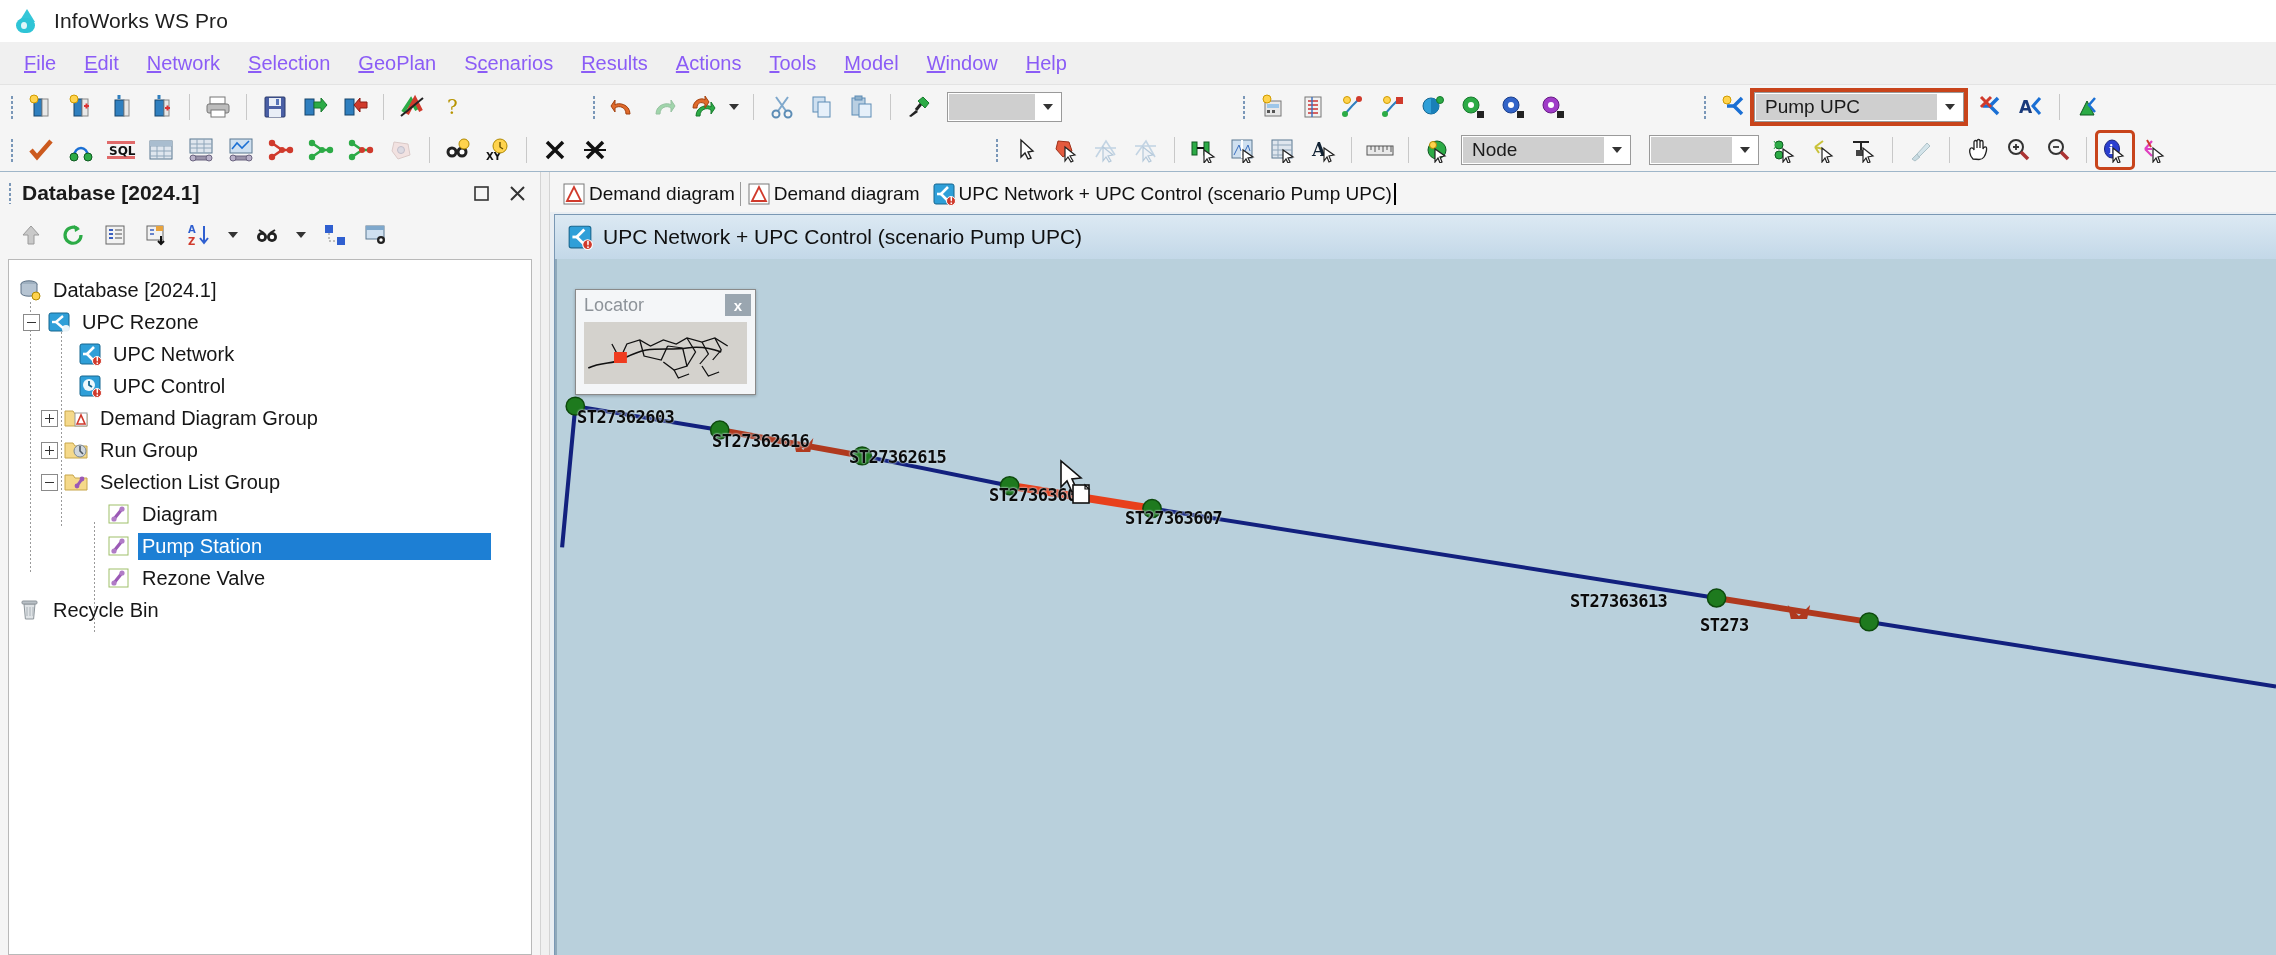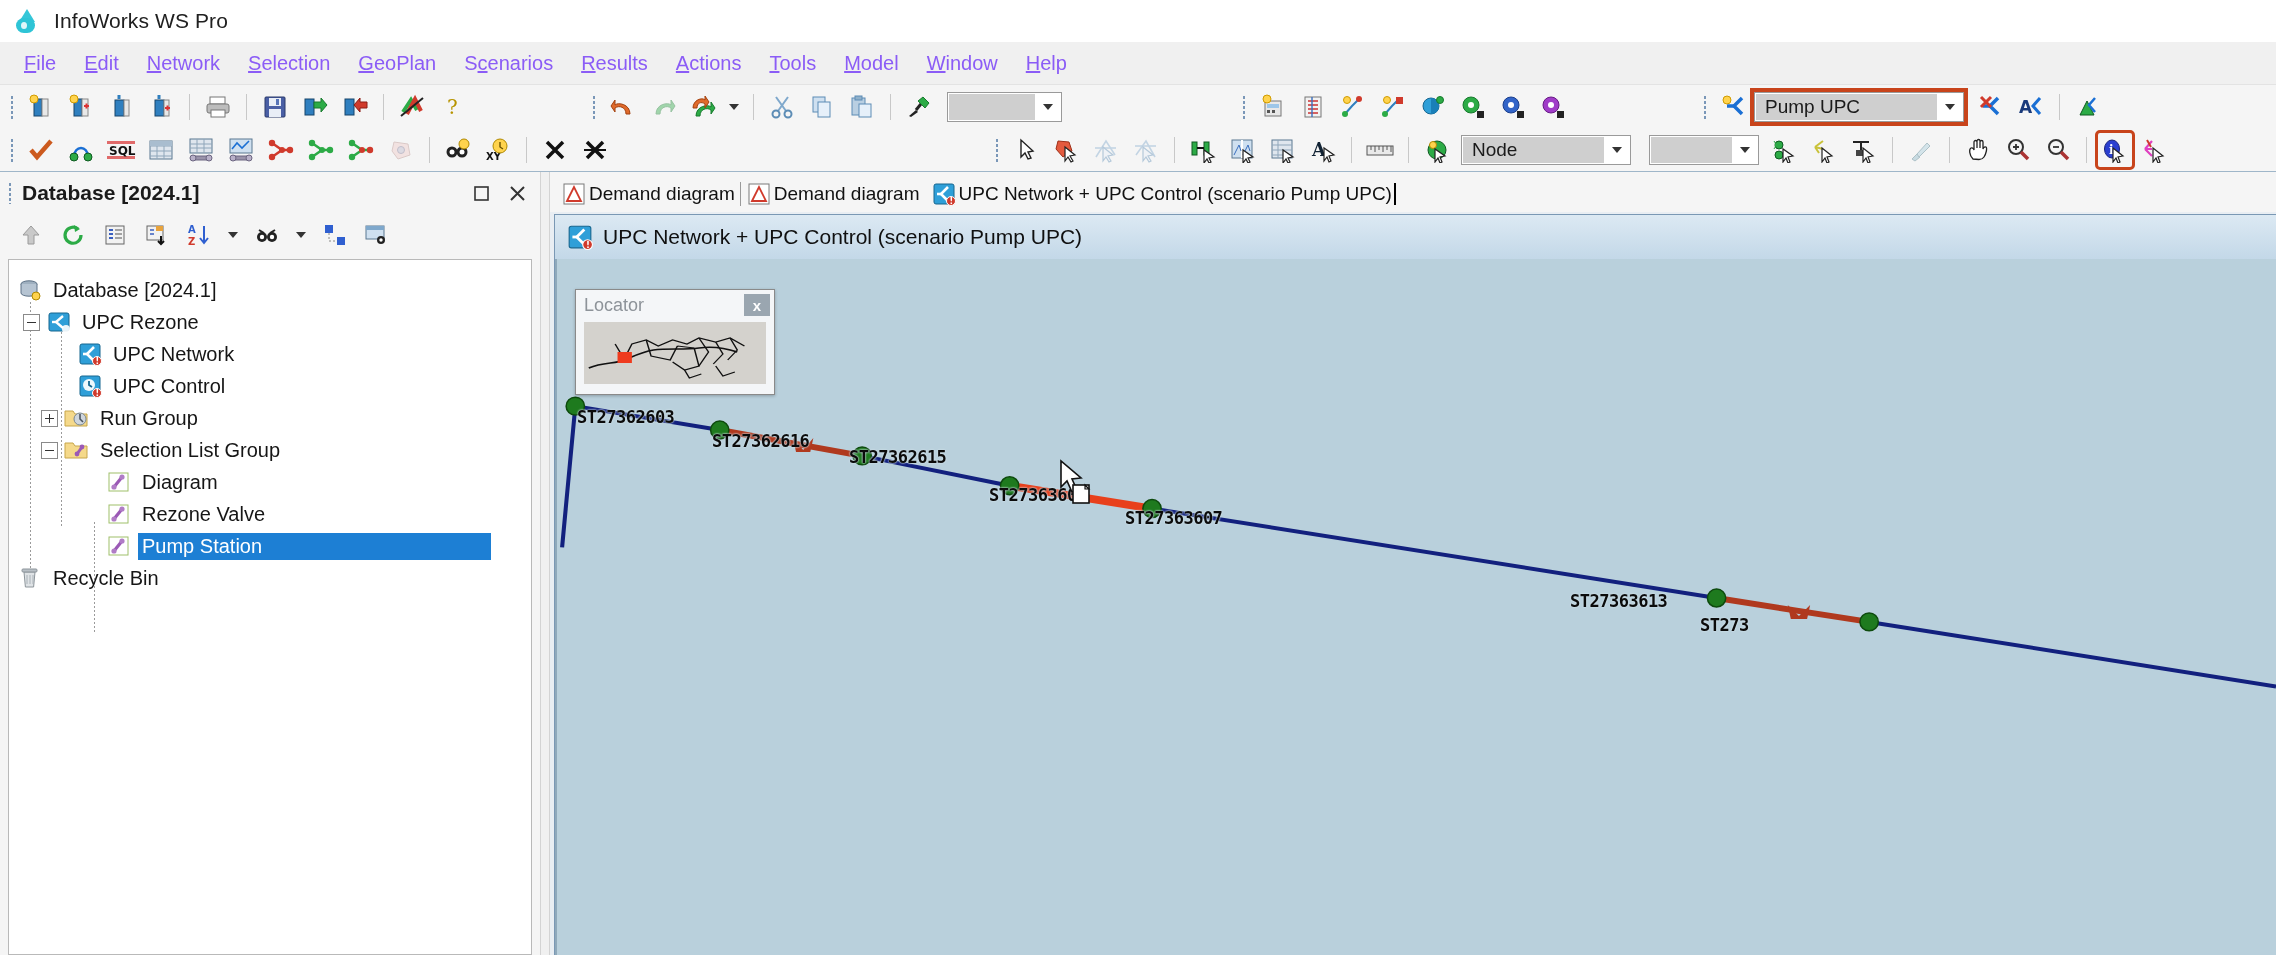--- a/index.html
+++ b/index.html
@@ -163,21 +163,21 @@
   .docwin-title .t{font-size:21px;color:#101010;}
 
   .canvas{
     flex:1;background:#b9d0dc;position:relative;overflow:hidden;
     border-left:2px solid #8fa9bb;
   }
   .canvas-inner{position:absolute;inset:0;}
 
   
   .locator{
-    position:absolute;left:18px;top:30px;width:200px;height:106px;
+    position:absolute;left:18px;top:30px;width:181px;height:106px;
     background:#f4f6f8;border:1px solid #8a8a8a;box-sizing:border-box;
     box-shadow:0 1px 3px rgba(0,0,0,.25);
   }
   .locator .lhead{height:30px;display:flex;align-items:center;padding:0 4px 0 8px;box-sizing:border-box;}
   .locator .ltitle{font-size:18px;color:#8d9399;flex:1;}
   .locator .lclose{
     width:26px;height:22px;background:#9aa6b0;color:#fff;font-size:15px;font-weight:bold;
     display:flex;align-items:center;justify-content:center;
   }
   .locator .lmap{
@@ -839,20 +839,31 @@
               <rect x="2" y="2" width="20" height="20" rx="2" fill="#2f9fd8" stroke="#16668f"></rect>
               <circle cx="11" cy="11" r="6" fill="#fff" opacity=".92"></circle>
               <path d="M11 7 v4 l3 2" stroke="#16668f" stroke-width="1.8" fill="none"></path>
               <circle cx="19" cy="19" r="4.5" fill="#d03a2c" stroke="#fff"></circle>
               <text x="17.6" y="22" font-size="8" font-weight="bold" fill="#fff" font-family="DejaVu Sans, sans-serif">!</text>
             </svg>
           </div>
           <div class="lbl">UPC Control</div>
         </div>
 
+        <div class="tnode" style="padding-left:32px">
+          <div class="exp plus"></div>
+          <div class="ico">
+            <svg width="26" height="24" viewBox="0 0 26 24">
+              <path d="M1 5 h8 l2 3 h12 v12 h-22 z" fill="#f5d98a" stroke="#c7a64a"></path>
+              <rect x="11" y="7" width="12" height="13" fill="#fff" stroke="#999"></rect>
+              <path d="M13 18 L17 9 L21 18 Z" fill="none" stroke="#d03a2c" stroke-width="1.6"></path>
+            </svg>
+          </div>
+          <div class="lbl">Demand Diagram Group</div>
+        </div>
 
         <div class="tnode" style="padding-left:32px">
           <div class="exp plus"></div>
           <div class="ico">
             <svg width="26" height="24" viewBox="0 0 26 24">
               <path d="M1 5 h8 l2 3 h12 v12 h-22 z" fill="#f5d98a" stroke="#c7a64a"></path>
               <circle cx="16" cy="13" r="6" fill="#cfd6dd" stroke="#7a8792"></circle>
               <path d="M16 8 v5 l3 3" stroke="#4b5560" stroke-width="1.6" fill="none"></path>
             </svg>
           </div>
@@ -878,44 +889,44 @@
             <svg width="24" height="24" viewBox="0 0 24 24">
               <rect x="2" y="3" width="19" height="18" fill="#fff" stroke="#9fc06a"></rect>
               <path d="M7 17 L15 7" stroke="#9b59b6" stroke-width="3.2"></path>
               <circle cx="7" cy="17" r="2.6" fill="#b07cc6"></circle>
                 <circle cx="15" cy="7" r="2.6" fill="#b07cc6"></circle>
             </svg>
           </div>
           <div class="lbl">Diagram</div>
         </div>
 
+        <div class="tnode sel" style="padding-left:74px">
+          <div class="expspace"></div>
+          <div class="ico">
+            <svg width="24" height="24" viewBox="0 0 24 24">
+              <rect x="2" y="3" width="19" height="18" fill="#fff" stroke="#9fc06a"></rect>
+              <path d="M7 17 L15 7" stroke="#9b59b6" stroke-width="3.2"></path>
+              <circle cx="7" cy="17" r="2.6" fill="#b07cc6"></circle>
+                <circle cx="15" cy="7" r="2.6" fill="#b07cc6"></circle>
+            </svg>
+          </div>
+          <div class="lbl" style="min-width:345px">Pump Station</div>
+        </div>
+
         <div class="tnode" style="padding-left:74px">
           <div class="expspace"></div>
           <div class="ico">
             <svg width="24" height="24" viewBox="0 0 24 24">
               <rect x="2" y="3" width="19" height="18" fill="#fff" stroke="#9fc06a"></rect>
               <path d="M7 17 L15 7" stroke="#9b59b6" stroke-width="3.2"></path>
               <circle cx="7" cy="17" r="2.6" fill="#b07cc6"></circle>
                 <circle cx="15" cy="7" r="2.6" fill="#b07cc6"></circle>
             </svg>
           </div>
           <div class="lbl">Rezone Valve</div>
-        </div>
-
-        <div class="tnode sel" style="padding-left:74px">
-          <div class="expspace"></div>
-          <div class="ico">
-            <svg width="24" height="24" viewBox="0 0 24 24">
-              <rect x="2" y="3" width="19" height="18" fill="#fff" stroke="#9fc06a"></rect>
-              <path d="M7 17 L15 7" stroke="#9b59b6" stroke-width="3.2"></path>
-              <circle cx="7" cy="17" r="2.6" fill="#b07cc6"></circle>
-                <circle cx="15" cy="7" r="2.6" fill="#b07cc6"></circle>
-            </svg>
-          </div>
-          <div class="lbl" style="min-width:345px">Pump Station</div>
         </div>
 
         <div class="tnode" style="padding-left:8px">
           <div class="ico">
             <svg width="24" height="24" viewBox="0 0 24 24">
               <path d="M6 6 h11 l-1.4 15 h-8.2 z" fill="#dfe3e6" stroke="#8d959b"></path>
               <rect x="4" y="3" width="15" height="3" rx="1" fill="#b9c0c6" stroke="#8d959b"></rect>
               <path d="M9 9 v9 M12 9 v9 M15 9 v9" stroke="#aab2b8"></path>
             </svg>
           </div>

